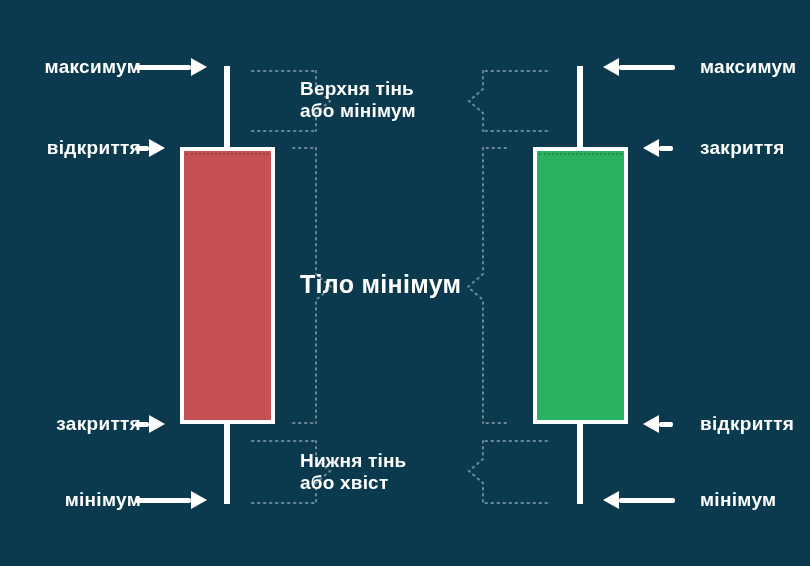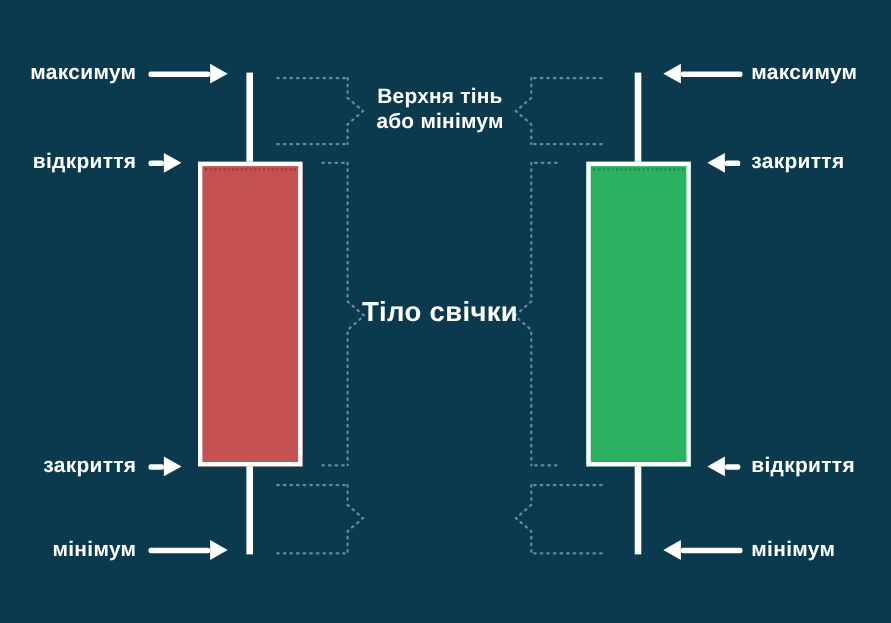--- a/index.html
+++ b/index.html
@@ -57,28 +57,29 @@
   .arrow.point-left .head{border-right:16px solid #ffffff;}
 
   
   .side-label{
     position:absolute;
     color:#ffffff;
     font-size:19px;font-weight:700;
     letter-spacing:.3px;
     line-height:22px;
     white-space:nowrap;
+    padding-left:17px;
   }
   .side-label.left{left:0;width:124px;text-align:right;}
   .side-label.right{left:683px;width:127px;text-align:left;}
 
   .center-label{
     position:absolute;
     left:300px;width:200px;
-    text-align:center;
+    text-align:left;
     color:#ffffff;font-weight:700;
   }
   .center-label.two-line{font-size:19px;line-height:22px;letter-spacing:.2px;}
   .center-label.big{font-size:25px;letter-spacing:.3px;}
 </style>
 </head>
 <body>
 
 <div class="canvas">
 
@@ -140,15 +141,19 @@
 
   <div class="side-label right" style="top:56px;">максимум</div>
   <div class="side-label right" style="top:137px;">закриття</div>
   <div class="side-label right" style="top:413px;">відкриття</div>
   <div class="side-label right" style="top:489px;">мінімум</div>
 
   <div class="center-label two-line" style="top:78px;">
     <div>Верхня тінь</div>
     <div>або мінімум</div>
   </div>
-  <div class="center-label big" style="top:270px;">Тіло свічки</div>
+  <div class="center-label big" style="top:270px;">Тіло мінімум</div>
+  <div class="center-label two-line" style="top:450px;">
+    <div>Нижня тінь</div>
+    <div>або хвіст</div>
+  </div>
 
 </div>
 
 </body></html>

